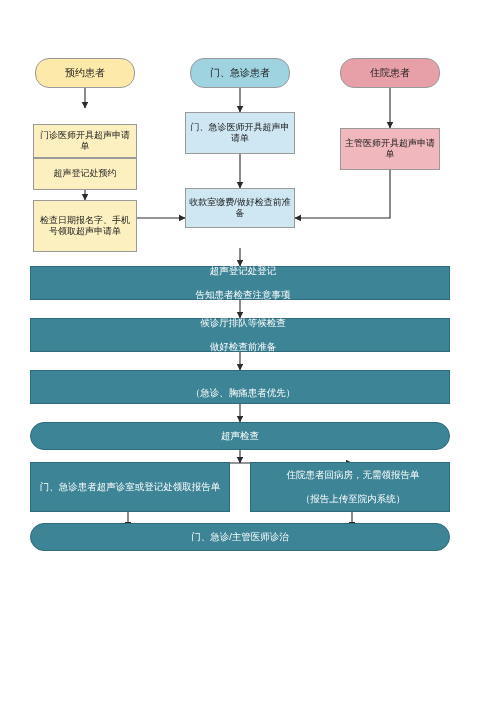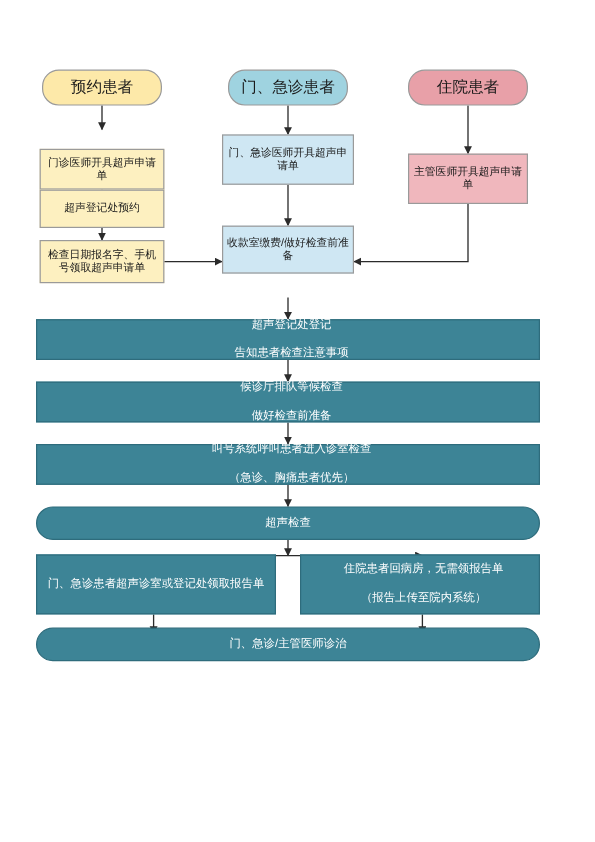--- a/index.html
+++ b/index.html
@@ -33,21 +33,21 @@
   }
   .node span {
     display: block;
     width: 100%;
     padding: 0 3px;
   }
   
   .start {
     border-radius: 14px;
     border: 1px solid #9a9a9a;
-    font-size: 13px;
+    font-size: 10px;
   }
   .start-yellow { background: #fde9a9; }
   .start-blue   { background: #9fd3e0; }
   .start-red    { background: #e8a0a8; }
 
   
   .proc {
     border: 1px solid #9a9a9a;
     font-size: 9px;
   }
@@ -134,21 +134,21 @@
   </div>
 
   <div class="node proc proc-yellow" style="left:33px; top:124px; width:104px; height:34px;">
     <span>门诊医师开具超声申请单</span>
   </div>
 
   <div class="node proc proc-yellow" style="left:33px; top:158px; width:104px; height:32px;">
     <span>超声登记处预约</span>
   </div>
 
-  <div class="node proc proc-yellow" style="left:33px; top:200px; width:104px; height:36px;justify-content:center;">
+  <div class="node proc proc-yellow" style="left:33px; top:200px; width:104px; height:52px;justify-content:center;">
     <span>检查日期报名字、手机号领取超声申请单</span>
   </div>
 
   <div class="node proc proc-blue" style="left:185px; top:112px; width:110px; height:42px;">
     <span>门、急诊医师开具超声申请单</span>
   </div>
 
   <div class="node proc proc-blue" style="left:185px; top:188px; width:110px; height:40px;">
     <span>收款室缴费/做好检查前准备</span>
   </div>
@@ -166,21 +166,21 @@
 
   <div class="node bar" style="left:30px; top:318px; width:420px; height:34px;">
     <span>
       <span>候诊厅排队等候检查</span><br>
       <span>做好检查前准备</span>
     </span>
   </div>
 
   <div class="node bar" style="left:30px; top:370px; width:420px; height:34px;">
     <span>
-      <span>叫号系统呼叫患者进入诊室检查</span><br>
+      <br>
       <span>（急诊、胸痛患者优先）</span>
     </span>
   </div>
 
   <div class="node bar bar-round" style="left:30px; top:422px; width:420px; height:28px;">
     <span>超声检查</span>
   </div>
 
   <div class="node bar" style="left:30px; top:462px; width:200px; height:50px;align-items:center;">
     <span>门、急诊患者超声诊室或登记处领取报告单</span>

